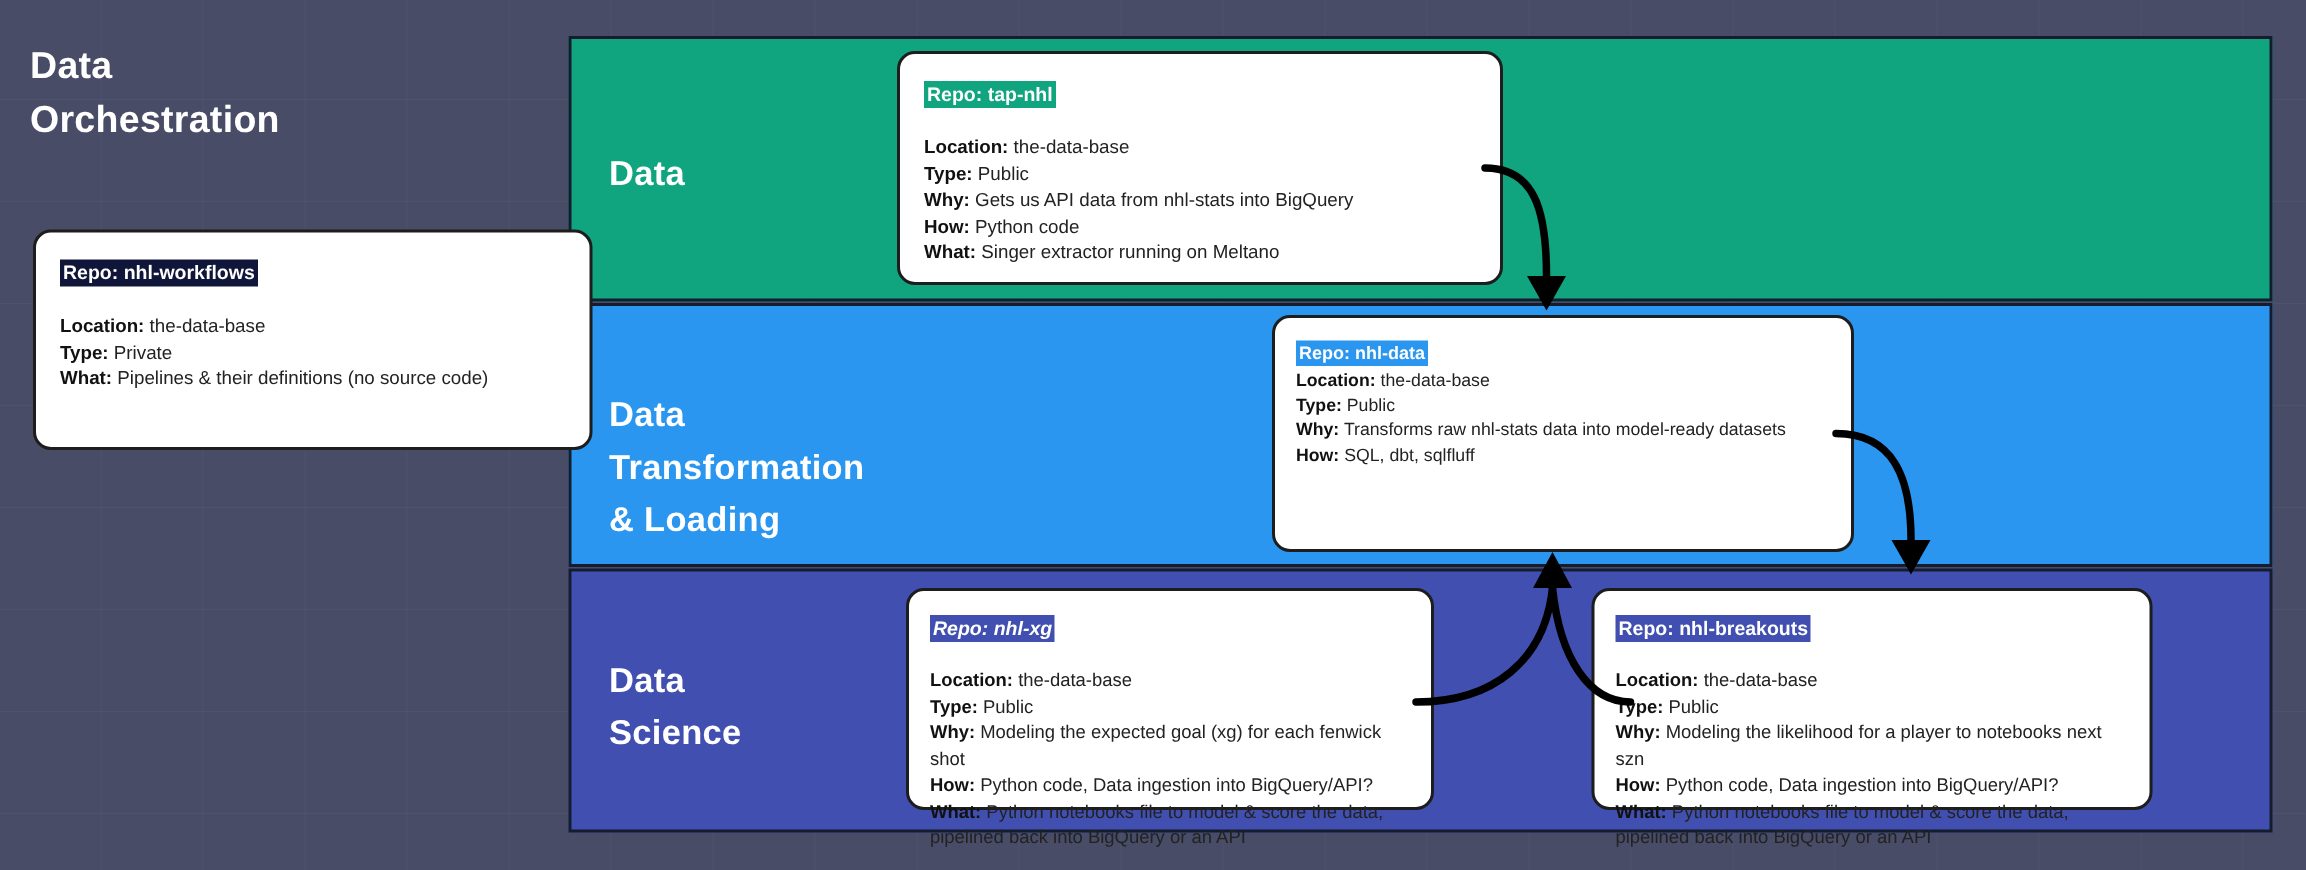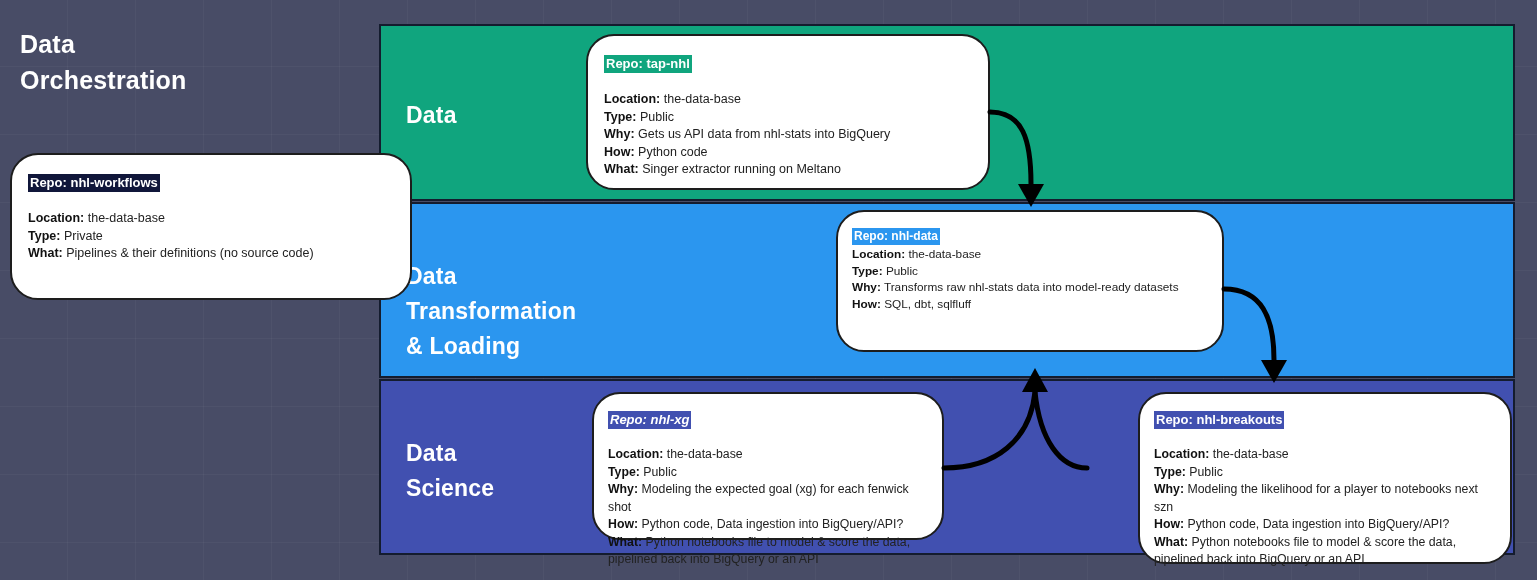--- a/index.html
+++ b/index.html
@@ -76,24 +76,25 @@
   #band-extraction .band-label { top: 72px; }
   #band-transform .band-label { top: 55px; }
   #band-science .band-label  { top: 55px; }
   .band-label .line { display: block; }
 
   
   .card {
     position: absolute;
     background: #ffffff;
     border: 2px solid #1d1d1d;
-    border-radius: 28px;
+    border-radius: 12px;
     box-sizing: border-box;
     padding: 16px 14px 14px 14px;
     color: #1b1b1b;
+    margin-left: 12px;
   }
   .card .repo {
     display: inline-block;
     font-size: 13px;
     font-weight: bold;
     color: #ffffff;
     padding: 1px 2px 2px 2px;
     margin-bottom: 6px;
     line-height: 15px;
     white-space: nowrap;
@@ -106,21 +107,21 @@
   }
   .card .row b {
     font-weight: bold;
     color: #111111;
   }
 
   
   #card-workflows {
     left: 10px;
     top: 153px;
-    width: 402px;
+    width: 373px;
     height: 147px;
     padding: 18px 16px 14px 16px;
   }
   #card-workflows .repo { background: #10163a; margin-bottom: 14px; }
   #card-workflows .row { font-size: 12.5px; line-height: 17.5px; }
 
   
   #card-tapnhl {
     left: 586px;
     top: 34px;
@@ -128,21 +129,21 @@
     height: 156px;
     padding: 18px 16px 14px 16px;
   }
   #card-tapnhl .repo { background: #10a57e; margin-bottom: 14px; }
 
   
   #card-nhldata {
     left: 836px;
     top: 210px;
     width: 388px;
-    height: 142px;
+    height: 158px;
     padding: 14px 14px 8px 14px;
   }
   #card-nhldata .repo {
     background: #2b96ef;
     font-size: 12px;
     margin-bottom: 1px;
     line-height: 14px;
   }
   #card-nhldata .rows { margin-top: 0; }
   #card-nhldata .row {
@@ -156,24 +157,24 @@
     top: 392px;
     width: 352px;
     height: 148px;
     padding: 16px 14px 12px 14px;
   }
   #card-nhlxg .repo { background: #4150b0; margin-bottom: 13px; font-style: italic; }
   #card-nhlxg .row { font-size: 12.3px; line-height: 17.5px; }
 
   
   #card-breakouts {
-    left: 1138px;
+    left: 1049px;
     top: 392px;
     width: 374px;
-    height: 172px;
+    height: 148px;
     padding: 16px 14px 12px 14px;
   }
   #card-breakouts .repo { background: #4150b0; margin-bottom: 13px; }
   #card-breakouts .row { font-size: 12.3px; line-height: 17.5px; }
 
   
   #arrows {
     position: absolute;
     left: 0; top: 0;
     width: 1537px;

